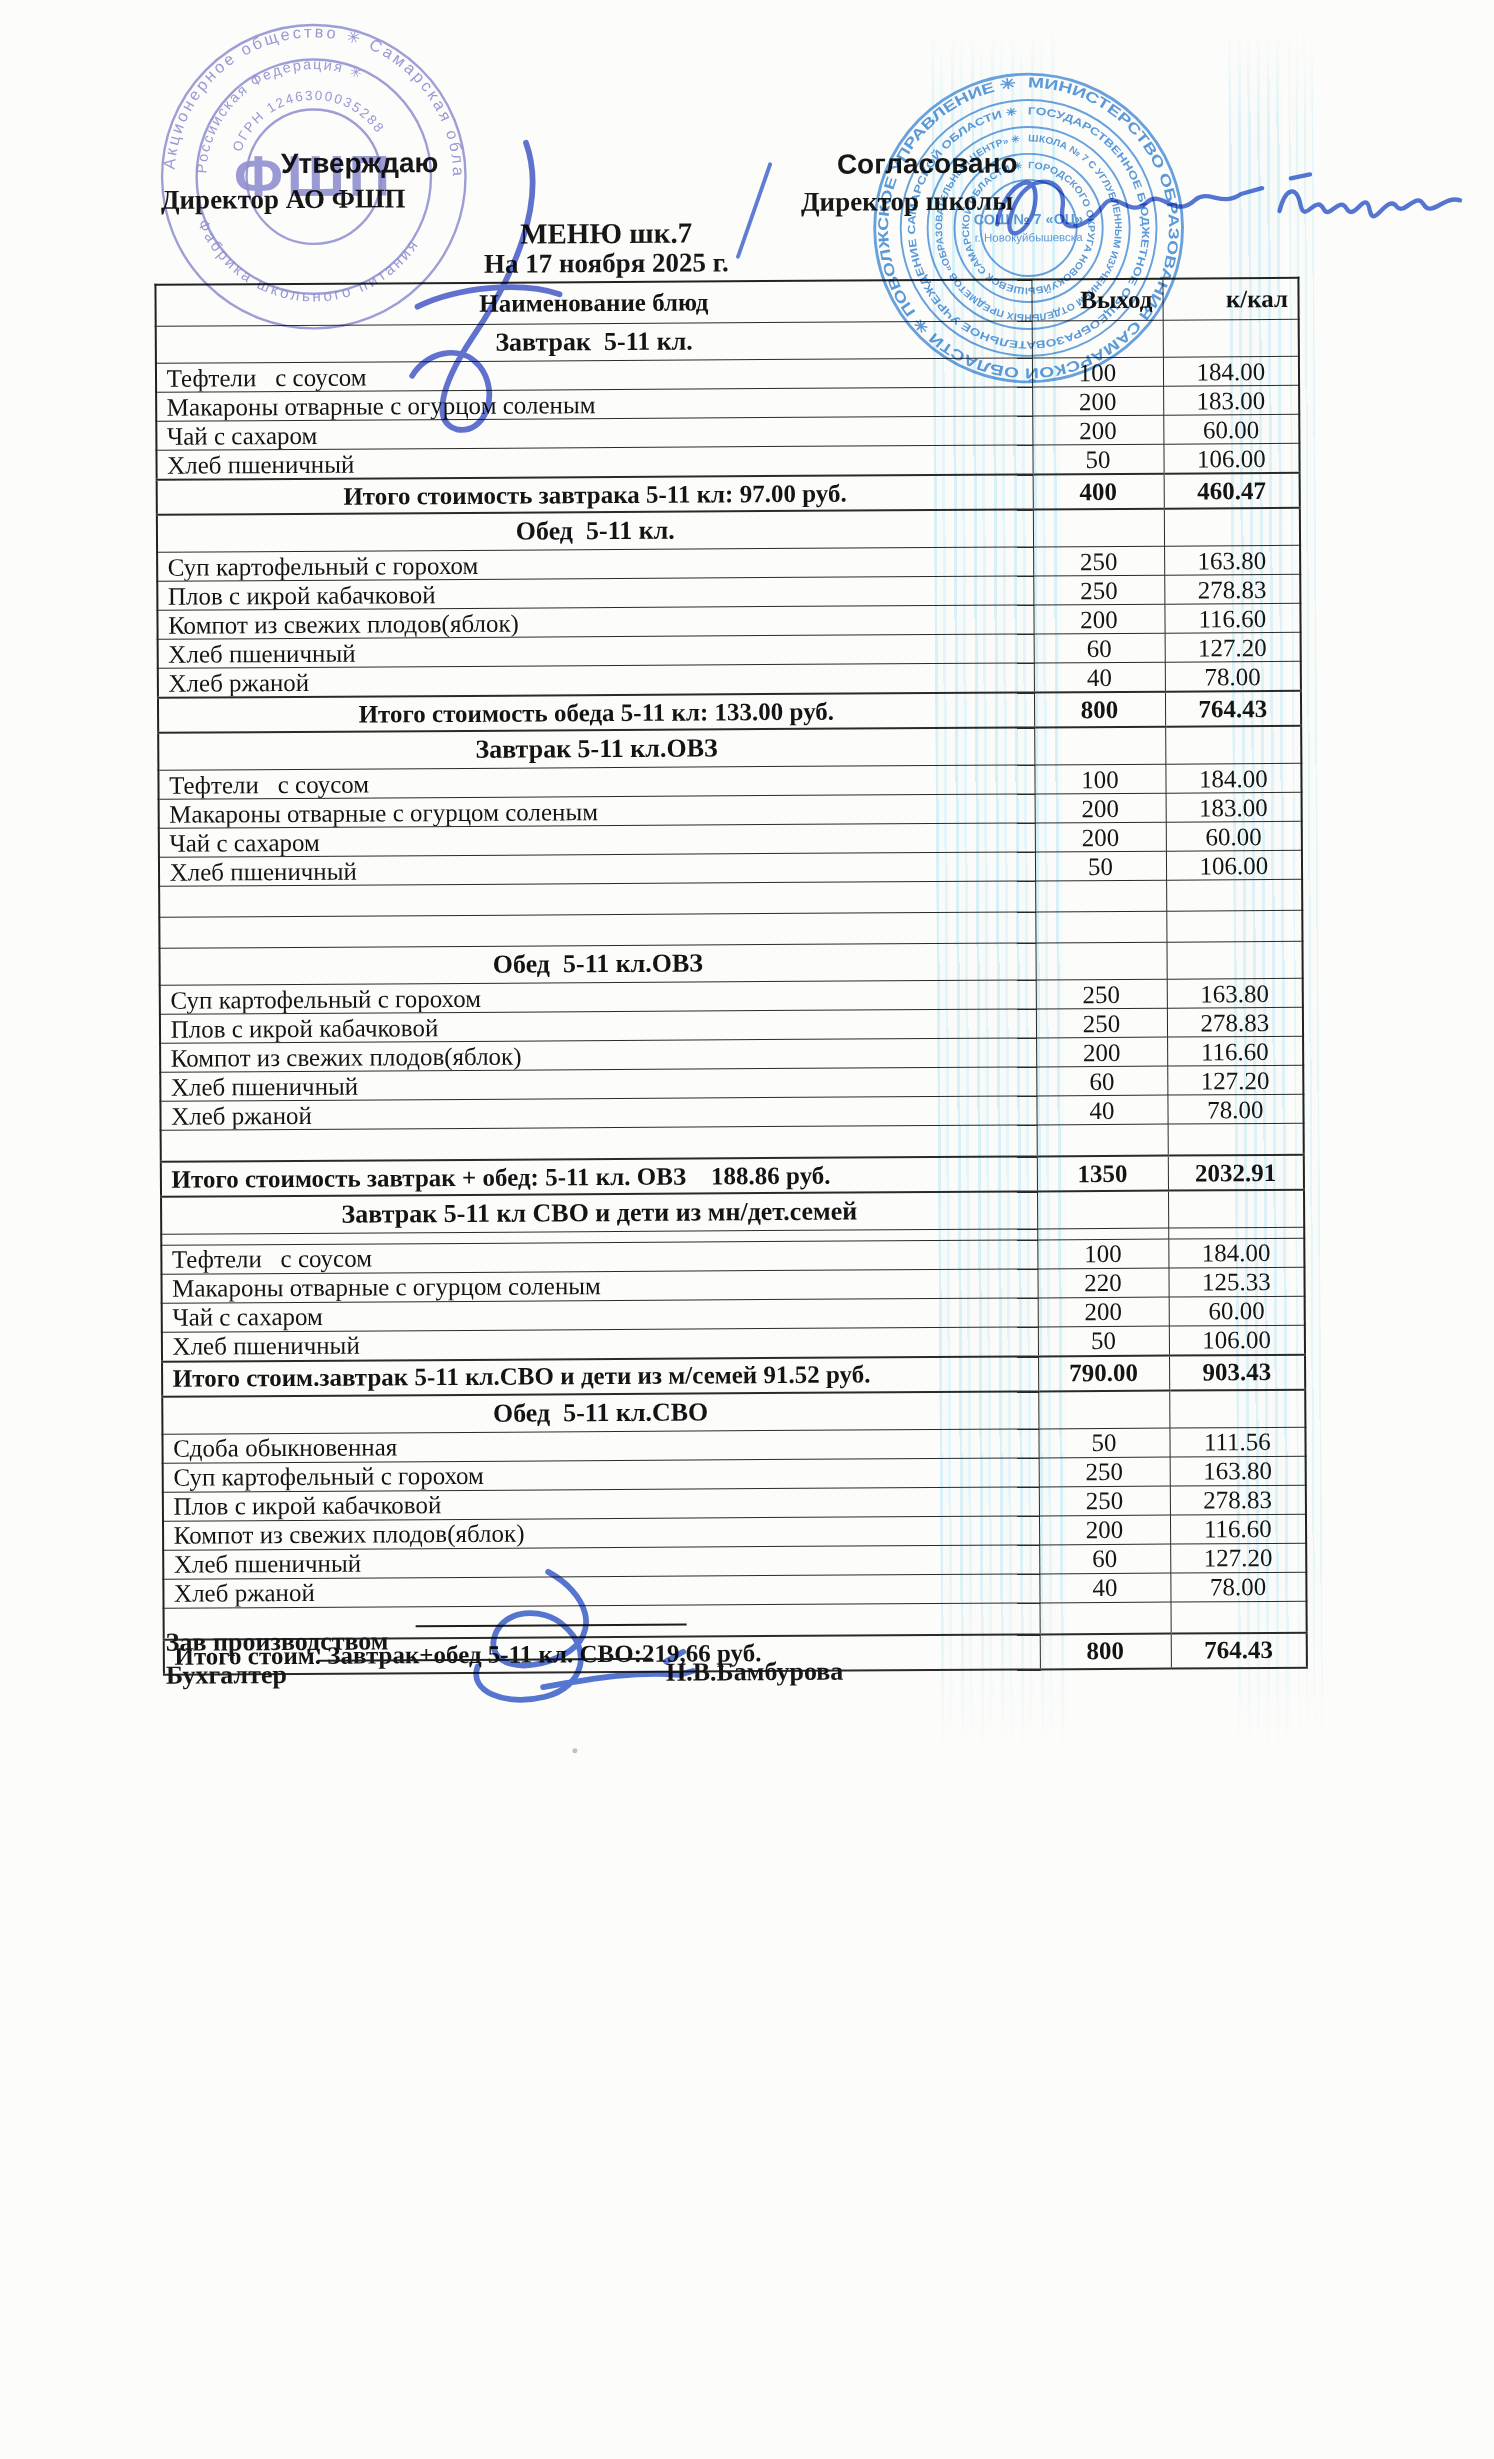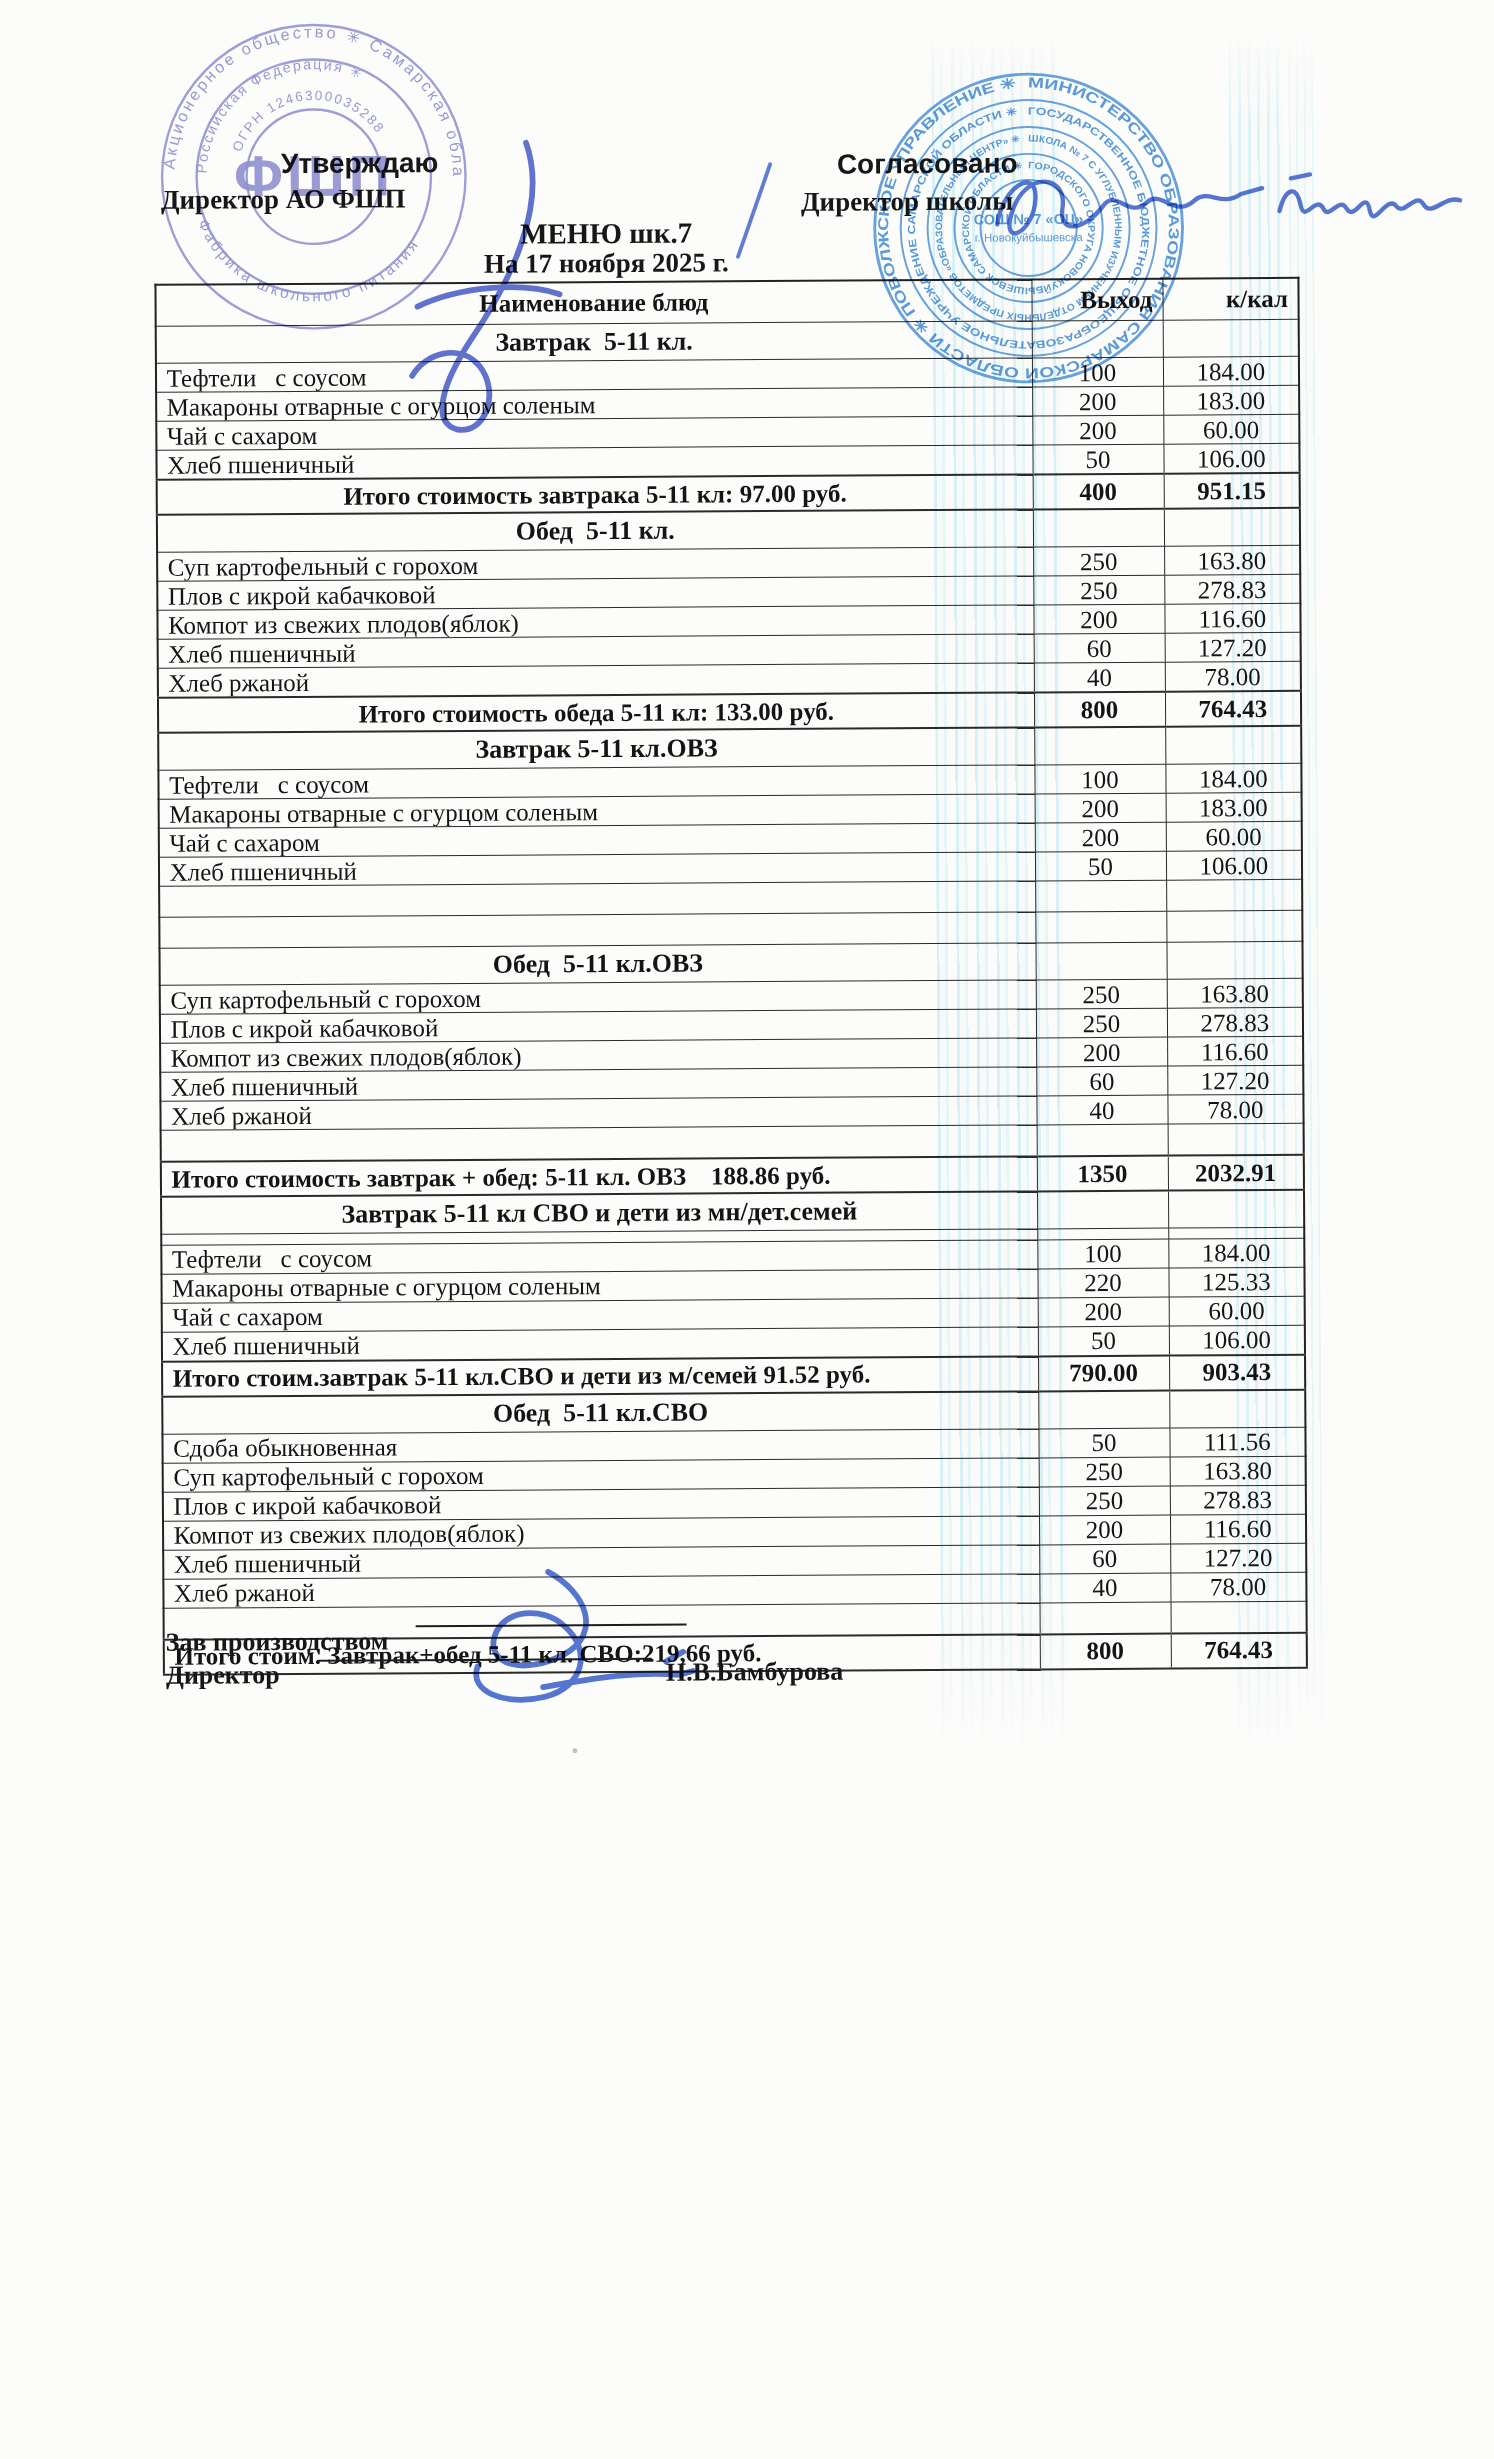--- a/index.html
+++ b/index.html
@@ -103,21 +103,21 @@
             <td class="c-kcal">60.00</td>
           </tr>
           <tr class="r-item">
             <td class="c-name">Хлеб пшеничный</td>
             <td class="c-out">50</td>
             <td class="c-kcal">106.00</td>
           </tr>
           <tr class="r-total">
             <td class="c-name a-center">Итого стоимость завтрака 5-11 кл: 97.00 руб.</td>
             <td class="c-out">400</td>
-            <td class="c-kcal">951.15</td>
+            <td class="c-kcal">460.47</td>
           </tr>
           <tr class="r-section">
             <td class="c-name">Обед  5-11 кл.</td>
             <td class="c-out"></td>
             <td class="c-kcal"></td>
           </tr>
           <tr class="r-item">
             <td class="c-name">Суп картофельный с горохом</td>
             <td class="c-out">250</td>
             <td class="c-kcal">163.80</td>
@@ -300,21 +300,21 @@
           <tr class="r-total">
             <td class="c-name">Итого стоим. Завтрак+обед 5-11 кл. СВО:219,66 руб.</td>
             <td class="c-out">800</td>
             <td class="c-kcal">764.43</td>
           </tr>
         </tbody>
     </table>
 
     <div class="abs f-label" style="left:161px;top:1625px;">Зав производством</div>
     <div class="sig-line" style="left:411px;top:1624px;width:271px;"></div>
-    <div class="abs f-label" style="left:161px;top:1658px;">Директор</div>
+    <div class="abs f-label" style="left:161px;top:1658px;">Бухгалтер</div>
     <div class="sig-line" style="left:313px;top:1658px;width:334px;"></div>
     <div class="abs f-label" style="left:661px;top:1658px;">Н.В.Бамбурова</div>
     <div class="speck"></div>
 
     <svg class="stamp" style="left:149px;top:1.9px;" width="338" height="338" viewBox="0 0 352 352">
       <defs>
         <path id="ls-top" d="M 31,180 A 145,145 0 0 1 321,180" fill="none"></path>
         <path id="ls-bot" d="M 46,180 A 130,130 0 0 0 306,180" fill="none"></path>
         <path id="ls-mid" d="M 64,180 A 112,112 0 0 1 288,180" fill="none"></path>
         <path id="ls-inn" d="M 96,180 A 80,80 0 0 1 256,180" fill="none"></path>

